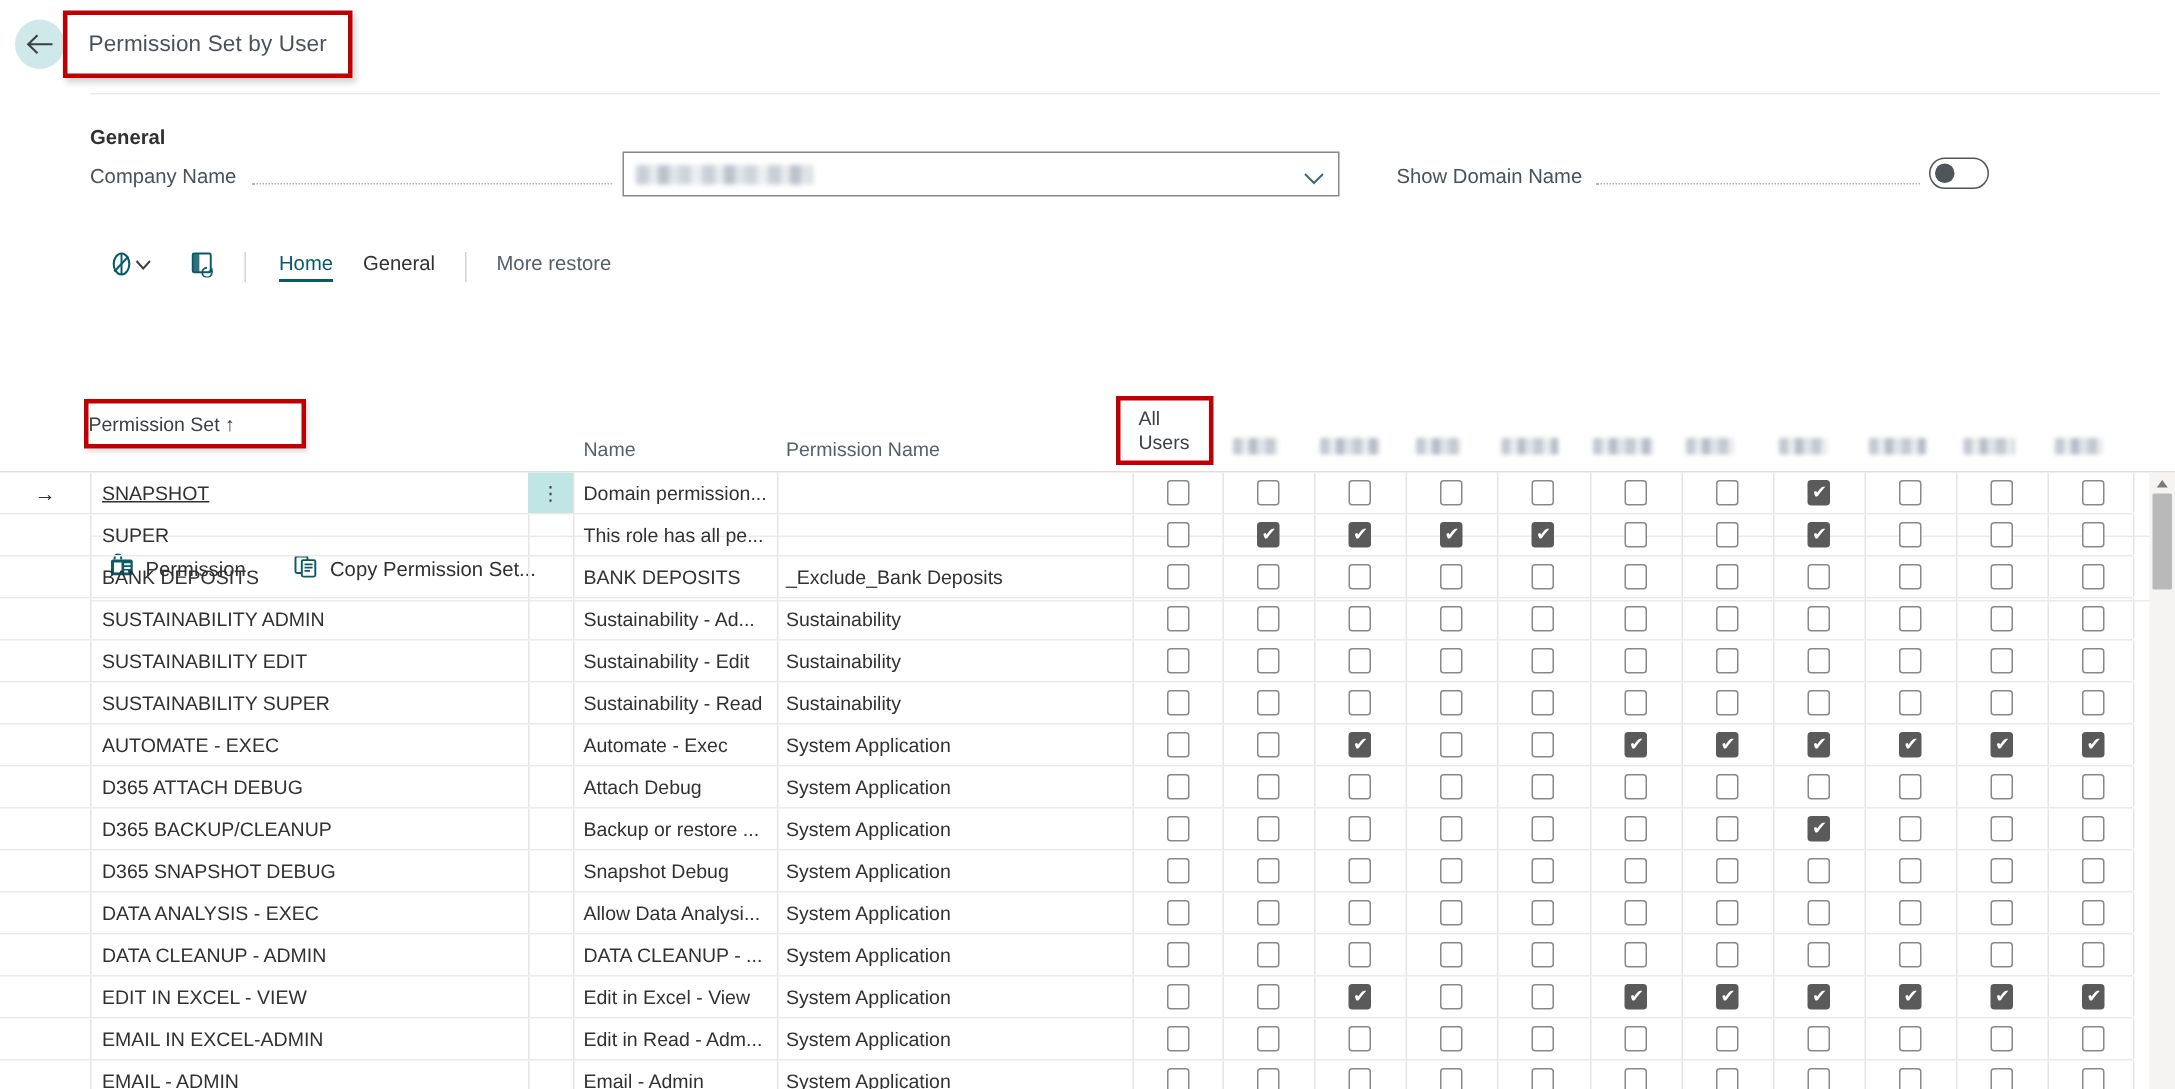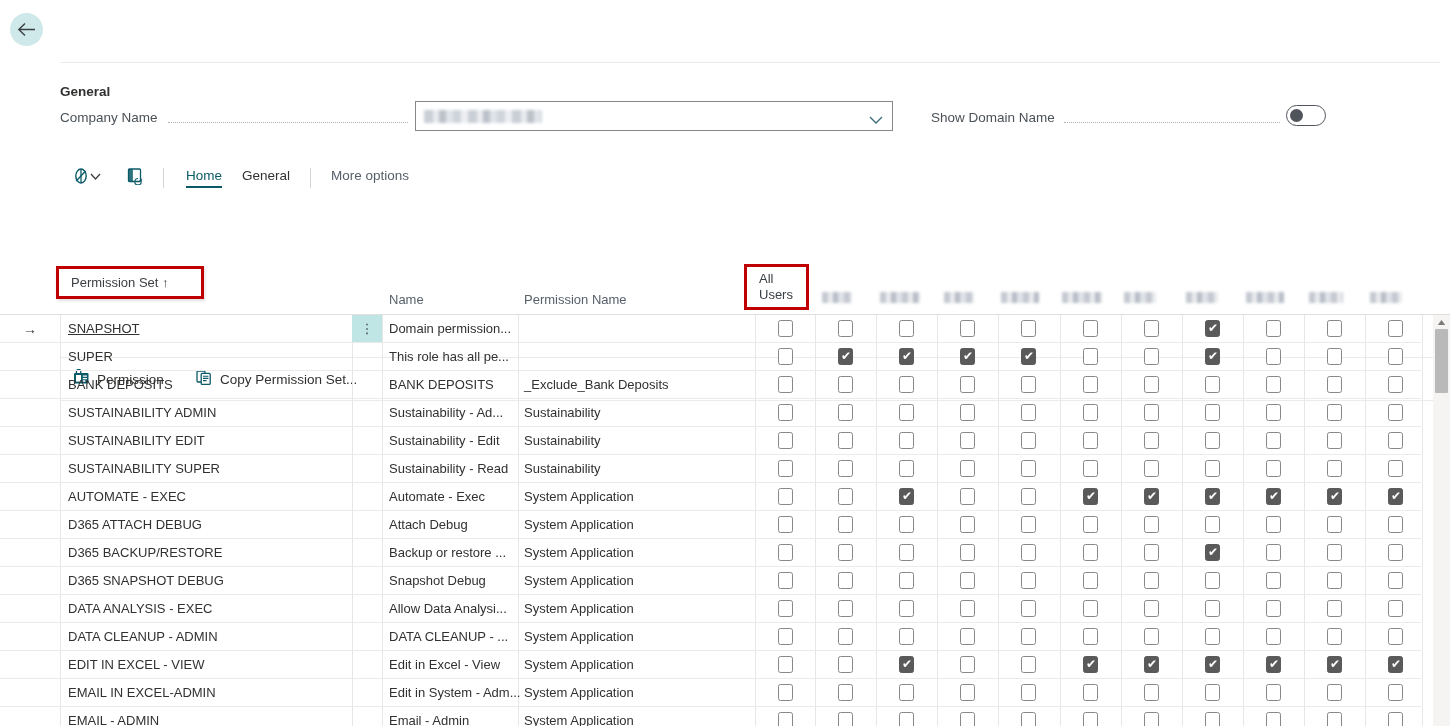--- a/index.html
+++ b/index.html
@@ -89,21 +89,21 @@
     position:absolute; font-size:13px; color:#57606a; bottom:7px;
   }
   .hcell-allusers {
     position:absolute; left:744px; top:-6px; width:65px; height:46px;
     border:3px solid #c00000; background:#fff; z-index:6;
     font-size:13px; color:#3b4045; padding:4px 0 0 12px; line-height:16px;
   }
   .hcell-permset {
     position:absolute; left:56px; top:-4px; width:148px; height:33px;
     border:3px solid #c00000; background:#fff; z-index:6;
-    display:flex; align-items:center; padding-left:12px;
+    display:flex; align-items:center; 
     font-size:13px; color:#3b4045;
     box-shadow: 1px 2px 3px rgba(0,0,0,.12);
   }
   .hblur {
     position:absolute; top:22px; height:11px;
     filter: blur(1.5px); border-radius:1px;
   }
   .rows { position:relative; width:1450px; height:411px; overflow:hidden; }
   .row {
     position:absolute; left:0; width:1422px; height:28px;
@@ -143,20 +143,23 @@
 
 <div id="app">
 
   <div class="topbar">
     <div class="back-btn">
       <span>
         <svg width="19" height="15" viewBox="0 0 19 15">
           <path d="M8 1.5 L1.8 7.5 L8 13.5 M1.8 7.5 L18 7.5" fill="none" stroke="#3b4045" stroke-width="1.4"></path>
         </svg>
       </span>
+    </div>
+    <div class="title-box">
+      <span class="page-title">Permission Set by User</span>
     </div>
   </div>
   <div class="title-rule"></div>
 
   <div class="general-label">General</div>
 
   <div class="company-label">Company Name</div>
   <div class="company-dots"></div>
   <div class="company-input">
     <div class="blur-text company-blur"></div>
@@ -188,21 +191,21 @@
           <rect x="1.5" y="2" width="12" height="12.5" rx="1" fill="none" stroke="#0b5a68" stroke-width="1.3"></rect>
           <rect x="1.5" y="2" width="4.4" height="12.5" fill="#0b5a68" opacity=".85"></rect>
           <path d="M11 11.5 a3.2 3.2 0 1 0 3.2 3.2" fill="none" stroke="#0b5a68" stroke-width="1.2"></path>
           <path d="M14.6 11.3 L15 14.8 L11.6 14.4" fill="#0b5a68"></path>
         </svg>
       </div>
       <div class="rib-sep" style="left:163px;"></div>
       <div class="rib-tab active" style="left:186px;">Home</div>
       <div class="rib-tab" style="left:242px;">General</div>
       <div class="rib-sep" style="left:310px;"></div>
-      <div class="rib-tab muted" style="left:331px;">More options</div>
+      <div class="rib-tab muted" style="left:331px;">More restore</div>
     </div>
 
     <div class="ribbon-divider"></div>
 
     <div class="ribbon-bottom">
       <div class="rib-cmd" style="left:73px;">
         <span>
           <svg width="17" height="17" viewBox="0 0 17 17">
             <rect x="1" y="4" width="14.5" height="10.5" rx="1.3" fill="#0b5a68"></rect>
             <rect x="3" y="6" width="5" height="6.6" fill="#fff"></rect>
@@ -303,21 +306,21 @@
           <div class="vline" style="left: 1304px;"></div>
           <div class="vline" style="left: 1365px;"></div>
           <div class="vline" style="left: 1422px;"></div>
           <div class="cell c-indicator">
             <span class="arrow-ind"></span>
           </div>
           <div class="cell c-permset">
             <span>EMAIL IN EXCEL-ADMIN</span>
           </div>
           <div class="cell c-dots"></div>
-          <div class="cell c-name">Edit in System - Adm...</div>
+          <div class="cell c-name">Edit in Read - Adm...</div>
           <div class="cell c-ext">System Application</div>
           <div class="cb" style="left: 778px;"></div>
           <div class="cb" style="left: 838px;"></div>
           <div class="cb" style="left: 899px;"></div>
           <div class="cb" style="left: 960px;"></div>
           <div class="cb" style="left: 1021px;"></div>
           <div class="cb" style="left: 1083px;"></div>
           <div class="cb" style="left: 1144px;"></div>
           <div class="cb" style="left: 1205px;"></div>
           <div class="cb" style="left: 1266px;"></div>
@@ -490,21 +493,21 @@
           <div class="vline" style="left: 1121px;"></div>
           <div class="vline" style="left: 1182px;"></div>
           <div class="vline" style="left: 1243px;"></div>
           <div class="vline" style="left: 1304px;"></div>
           <div class="vline" style="left: 1365px;"></div>
           <div class="vline" style="left: 1422px;"></div>
           <div class="cell c-indicator">
             <span class="arrow-ind"></span>
           </div>
           <div class="cell c-permset">
-            <span>D365 BACKUP/RESTORE</span>
+            <span>D365 BACKUP/CLEANUP</span>
           </div>
           <div class="cell c-dots"></div>
           <div class="cell c-name">Backup or restore ...</div>
           <div class="cell c-ext">System Application</div>
           <div class="cb" style="left: 778px;"></div>
           <div class="cb" style="left: 838px;"></div>
           <div class="cb" style="left: 899px;"></div>
           <div class="cb" style="left: 960px;"></div>
           <div class="cb" style="left: 1021px;"></div>
           <div class="cb" style="left: 1083px;"></div>

